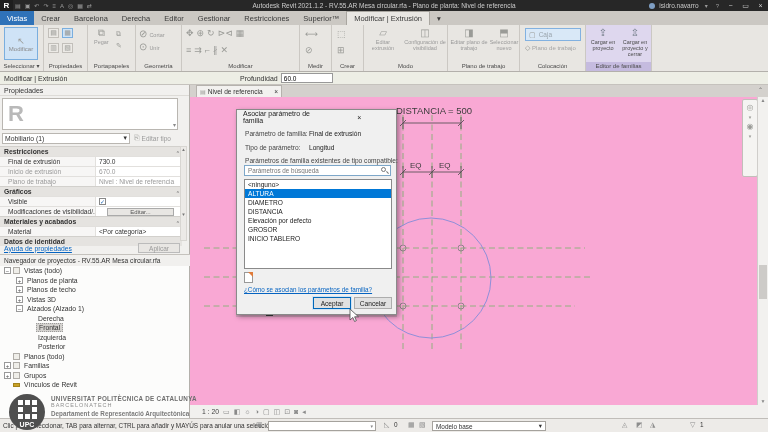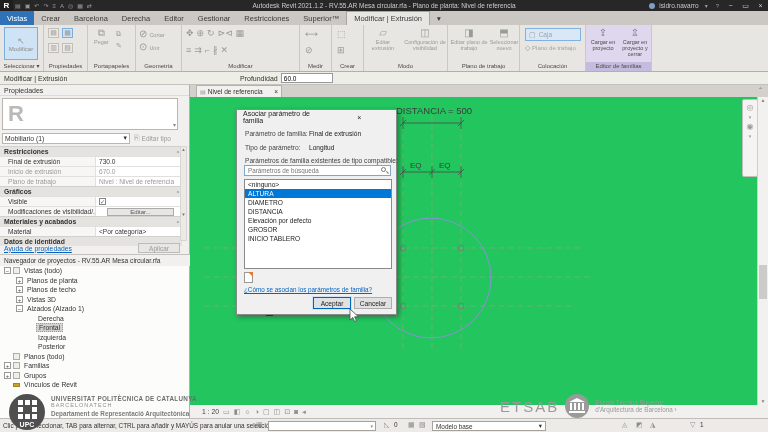--- a/index.html
+++ b/index.html
@@ -95,21 +95,21 @@
   .lvl0{padding-left:4px;} .lvl1{padding-left:16px;} .lvl2{padding-left:36px;}
   .tlabel{padding:0 2px;}
   .tlabel.selrow{background:#d4d2cf;border:1px dotted #9a9a9a;}
   .ticon{width:7px;height:7px;border:1px solid #b0ada8;background:#efeee9;margin-right:2px;flex:none;}
   .ticon.link{background:#c9a227;border-color:#a3831c;height:4px;margin-top:1px;}
 
   
   #viewtabs{left:190px;top:85px;width:578px;height:12px;background:#d4d1cd;display:flex;}
   #viewtab{margin-left:6px;width:86px;background:#f2f1ef;border:1px solid #b5b2ad;border-bottom:none;
     display:flex;align-items:center;font-size:6.6px;color:#333;padding:0 3px;gap:2px;}
-  #canvas{left:190px;top:97px;width:567px;height:308px;background:#22c55e;overflow:hidden;}
+  #canvas{left:190px;top:97px;width:567px;height:308px;background:#f9a8d4;overflow:hidden;}
   #navbar{left:742px;top:99px;width:16px;height:78px;background:#f5f4f2;border:1px solid #c2bfba;border-radius:2px;
     display:flex;flex-direction:column;align-items:center;font-size:8px;color:#9a9b97;padding-top:3px;gap:2px;}
   #navbar .tiny{font-size:5px;}
   #vscroll{left:757px;top:97px;width:11px;height:308px;background:#f2f1ef;border-left:1px solid #d0cecb;
     font-size:5px;color:#888;text-align:center;}
   #vthumb{position:absolute;left:1px;top:168px;width:8px;height:34px;background:#cdcbc8;}
   #collapse-arrow{left:758px;top:86px;font-size:6px;color:#666;}
 
   
   #viewbar{left:190px;top:405px;width:578px;height:13px;background:#f1f0ee;display:flex;align-items:center;
@@ -591,36 +591,18 @@
       </g>
       <text x="19" y="34" font-size="7" fill="#ffffff" text-anchor="middle" font-family="Liberation Sans, sans-serif" font-weight="bold">UPC</text>
     </svg>
     <div class="txt">
       <div class="l1">UNIVERSITAT POLITÈCNICA DE CATALUNYA</div>
       <div class="l2">BARCELONATECH</div>
       <div class="l3">Departament de Representació Arquitectònica</div>
     </div>
   </div>
 
-  <div id="etsab" class="abs noi">
-    <span class="word">ETSAB</span>
-    <svg width="26" height="26">
-      <circle cx="13" cy="13" r="12" fill="#9a9a9a"></circle>
-      <g fill="#ffffff">
-        <polygon points="13,5 5,9 21,9"></polygon>
-        <rect x="6" y="10" width="2" height="7"></rect>
-          <rect x="10" y="10" width="2" height="7"></rect>
-        <rect x="14" y="10" width="2" height="7"></rect>
-          <rect x="18" y="10" width="2" height="7"></rect>
-        <rect x="5" y="18" width="16" height="2"></rect>
-      </g>
-    </svg>
-    <div class="txt">
-      <div>Escola Tècnica Superior</div>
-      <div>d'Arquitectura de Barcelona ›</div>
-    </div>
-  </div>
 
   <svg id="cursor" class="abs noi" style="left:349px;top:308px;" width="12" height="16">
     <polygon points="1,1 1,12 3.8,9.5 5.6,13.5 7.4,12.6 5.6,8.8 9.5,8.8" fill="#ffffff" stroke="#4a4a4a" stroke-width="0.8"></polygon>
   </svg>
 
 </div>
 
 </body></html>

